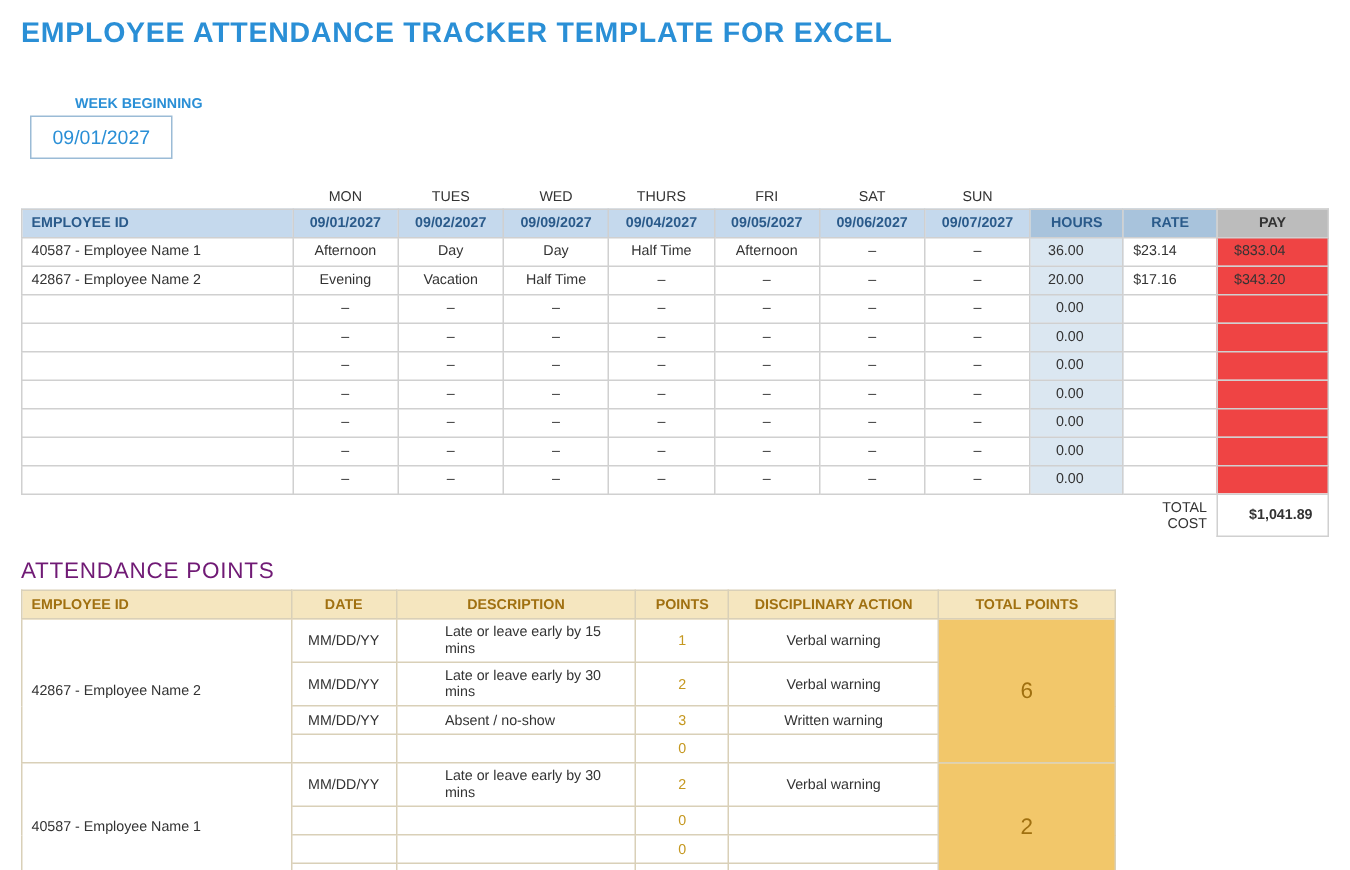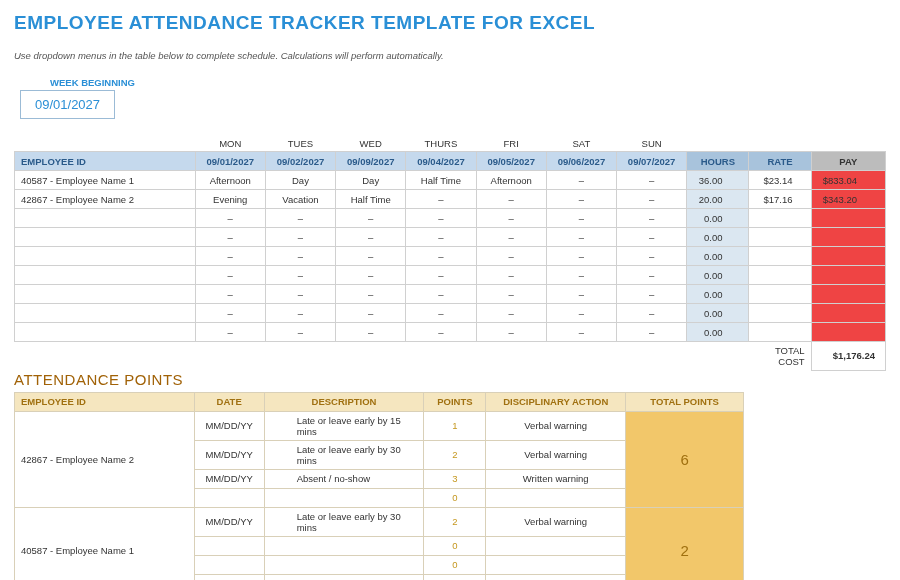--- a/index.html
+++ b/index.html
@@ -67,32 +67,32 @@
     color: #2a5a8a;
     text-align: center;
   }
   .sched .hdr th.emp { text-align: left; background:#c5d9ed; }
   .sched .hdr th.hours { background:#a8c3dc; }
   .sched .hdr th.rate  { background:#a8c3dc; }
   .sched .hdr th.pay   { background:#bcbcbc; color:#333; }
   .sched td { text-align:center; }
   .sched td.emp { text-align:left; }
   .sched td.hours { background:#dbe7f1; text-align:right; padding-right:26px;}
-  .sched td.rate  { text-align:center; padding-right:10px;}
+  .sched td.rate  { text-align:left; padding-right:10px;}
   .sched td.pay   { background:#ef4444; text-align:right; padding-right:28px;}
   .sched .totals td { border:none; }
   .sched .totals .tl { text-align:right; font-size:9.5px; padding-right:6px;}
   .sched .totals .tv { background:#fff; border:1px solid #d0d0d0; text-align:right; font-weight:600; padding-right:10px;}
   
   
   .section-title {
     font-size: 15px;
-    color: #a16207;
+    color: #701a75;
     letter-spacing: 0.5px;
-    margin-top: 0;
+    margin-top: 14px;
     margin-bottom: 4px;
   }
   .pts { width: 730px; }
   .pts th, .pts td {
     border: 1px solid #d9d0b8;
     padding: 3px 6px;
     height: 19px;
     font-size: 9.5px;
     text-align: center;
   }
@@ -114,21 +114,20 @@
   .pts td.emp { vertical-align: middle; }
 </style>
 </head>
 <body>
 
 
 
 <div class="title">EMPLOYEE ATTENDANCE TRACKER TEMPLATE FOR EXCEL</div>
 <div class="instructions">
   <br>
-  <span>Use dropdown menus in the table below to complete schedule. Calculations will perform automatically.</span>
 </div>
 
 <div class="week-label">WEEK BEGINNING</div>
 <div class="week-date-box">09/01/2027</div>
 
 <table class="sched">
   <colgroup>
     <col style="width:180px">
       <col style="width:70px">
       <col style="width:70px">
@@ -285,21 +284,21 @@
         <td>–</td>
         <td class="hours">0.00</td>
         <td class="rate"></td>
         <td class="pay"></td>
       </tr>
     </tbody>
   <tbody>
       <tr class="totals">
     <td colspan="9"></td>
     <td class="tl">TOTAL COST</td>
-    <td class="tv">$1,176.24</td>
+    <td class="tv">$1,041.89</td>
   </tr>
 </tbody>
   </table>
 
 <div class="section-title">ATTENDANCE POINTS</div>
 
 <table class="pts">
   <colgroup>
     <col style="width:180px">
       <col style="width:70px">

